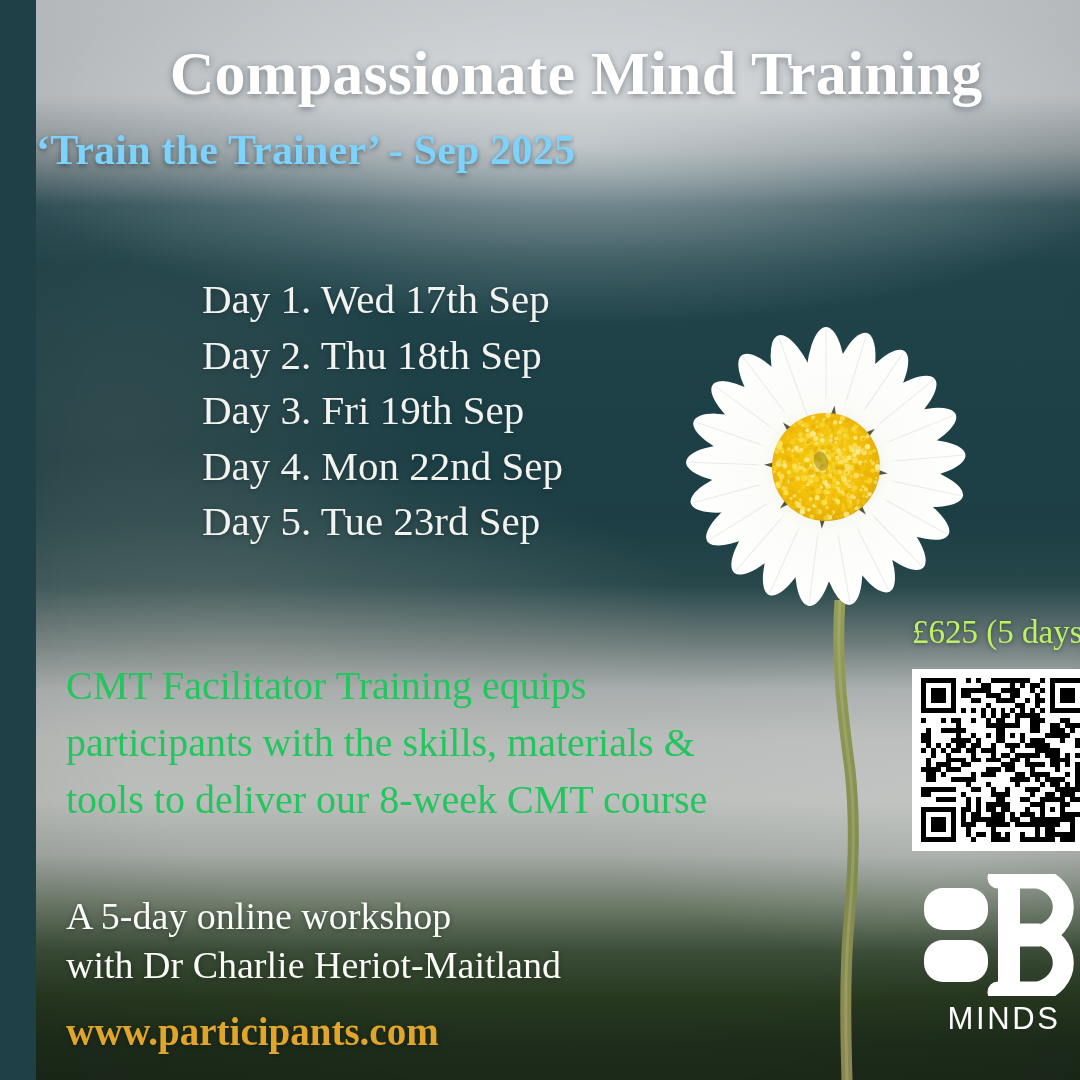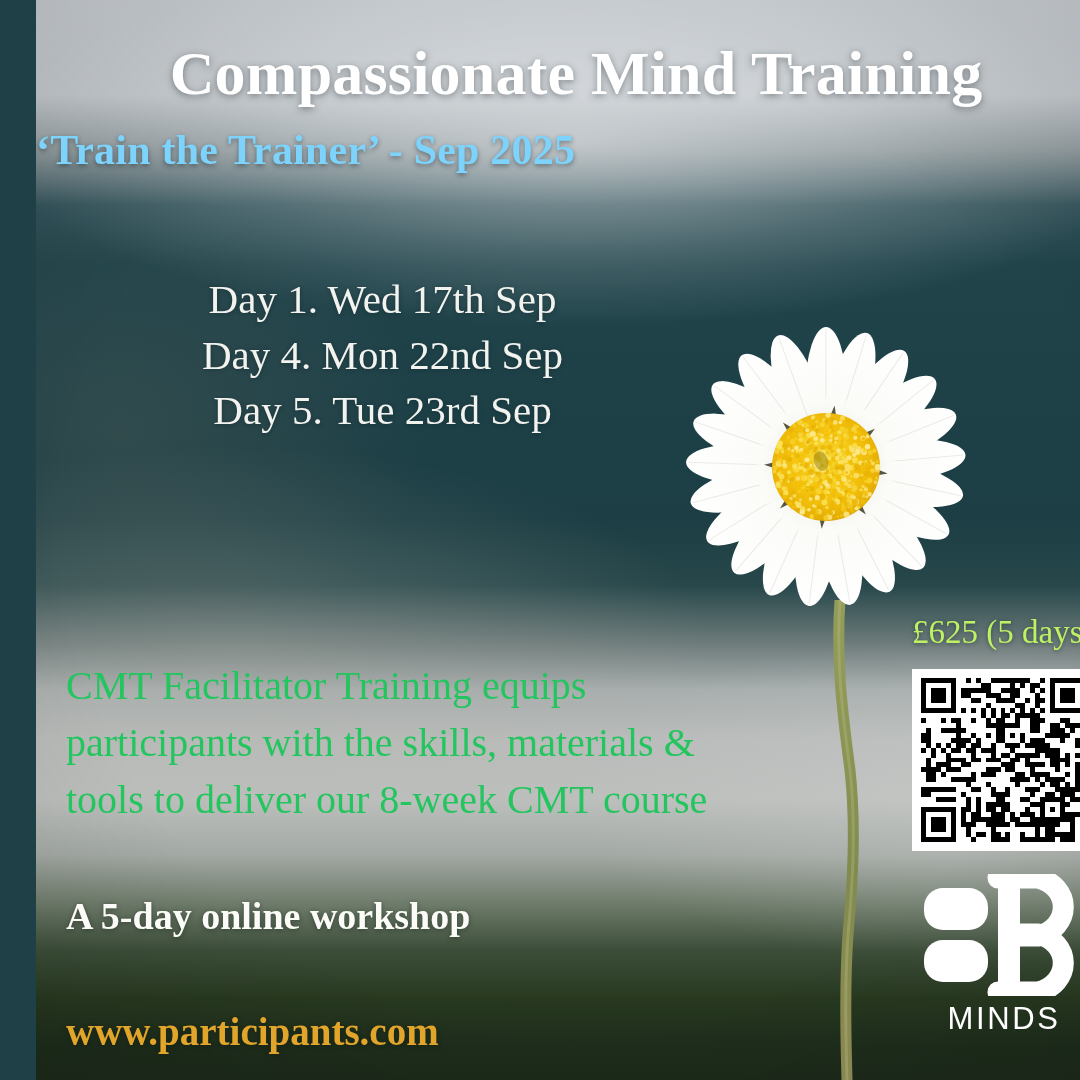--- a/index.html
+++ b/index.html
@@ -101,21 +101,20 @@
     color:#7dd3fc;
     letter-spacing:0.2px;
     text-shadow:0 2px 5px rgba(10,25,30,0.45);
     white-space:nowrap;
   }
 
   .daylist {
     position:absolute;
     left:166px; top:272px;
     list-style:none;
-    text-align:center;
   }
   .daylist li {
     font-size:41px;
     color:#f2f2ee;
     line-height:55.5px;
     white-space:nowrap;
     text-shadow:0 1px 4px rgba(10,30,35,0.45);
   }
 
   .price {
@@ -134,21 +133,21 @@
     font-size:40px;
     line-height:57px;
     color:#22c55e;
   }
   .blurb div { white-space:nowrap; }
 
   .workshop {
     position:absolute;
     left:30px; top:892px;
     font-size:38px;
-    font-weight:bold;
+    font-weight:normal;
     line-height:49px;
     color:#fbfbf7;
     text-shadow:0 1px 5px rgba(10,25,15,0.45);
   }
   .workshop div { white-space:nowrap; }
 
   .weburl {
     position:absolute;
     left:30px; top:1009px;
     font-size:39px;
@@ -791,34 +790,37 @@
         <circle cx="222.70" cy="167.95" r="2.93" fill="#fde98a" opacity="0.97"></circle>
       </g>
     <ellipse cx="166" cy="162" rx="7" ry="10" fill="#9c8a1c" opacity="0.55" transform="rotate(-18 166 162)"></ellipse>
   </svg>
 
   <div class="title">Compassionate Mind Training</div>
   <div class="subtitle">‘Train the Trainer’ - Sep 2025</div>
 
   <ul class="daylist">
     <li>Day 1. Wed 17th Sep</li>
+    <li>Day 2. Thu 18th Sep</li>
+    <li>Day 3. Fri 19th Sep</li>
     <li>Day 4. Mon 22nd Sep</li>
     <li>Day 5. Tue 23rd Sep</li>
   </ul>
 
   <div class="price">£625 (5 days)</div>
 
   <div class="blurb">
     <div>CMT Facilitator Training equips</div>
     <div>participants with the skills, materials &amp;</div>
     <div>tools to deliver our 8-week CMT course</div>
   </div>
 
   <div class="workshop">
     <div>A 5-day online workshop</div>
+    <div>with Dr Charlie Heriot-Maitland</div>
   </div>
 
   <div class="weburl">www.participants.com</div>
 
   <div class="qr-wrap">
     <svg viewBox="0 0 33 33" shape-rendering="crispEdges">
       <rect width="33" height="33" fill="#ffffff"></rect>
       <g id="qr-modules" fill="#000000">
           <path d="M0 0h1v1h-1zM1 0h1v1h-1zM2 0h1v1h-1zM3 0h1v1h-1zM4 0h1v1h-1zM5 0h1v1h-1zM6 0h1v1h-1zM9 0h1v1h-1zM11 0h1v1h-1zM14 0h1v1h-1zM15 0h1v1h-1zM16 0h1v1h-1zM17 0h1v1h-1zM18 0h1v1h-1zM19 0h1v1h-1zM20 0h1v1h-1zM21 0h1v1h-1zM24 0h1v1h-1zM26 0h1v1h-1zM27 0h1v1h-1zM28 0h1v1h-1zM29 0h1v1h-1zM30 0h1v1h-1zM31 0h1v1h-1zM32 0h1v1h-1zM0 1h1v1h-1zM6 1h1v1h-1zM12 1h1v1h-1zM13 1h1v1h-1zM18 1h1v1h-1zM20 1h1v1h-1zM22 1h1v1h-1zM23 1h1v1h-1zM26 1h1v1h-1zM32 1h1v1h-1zM0 2h1v1h-1zM2 2h1v1h-1zM3 2h1v1h-1zM4 2h1v1h-1zM6 2h1v1h-1zM8 2h1v1h-1zM9 2h1v1h-1zM10 2h1v1h-1zM11 2h1v1h-1zM12 2h1v1h-1zM13 2h1v1h-1zM16 2h1v1h-1zM17 2h1v1h-1zM18 2h1v1h-1zM19 2h1v1h-1zM22 2h1v1h-1zM24 2h1v1h-1zM26 2h1v1h-1zM28 2h1v1h-1zM29 2h1v1h-1zM30 2h1v1h-1zM32 2h1v1h-1zM0 3h1v1h-1zM2 3h1v1h-1zM3 3h1v1h-1zM4 3h1v1h-1zM6 3h1v1h-1zM8 3h1v1h-1zM9 3h1v1h-1zM13 3h1v1h-1zM14 3h1v1h-1zM15 3h1v1h-1zM18 3h1v1h-1zM19 3h1v1h-1zM23 3h1v1h-1zM26 3h1v1h-1zM28 3h1v1h-1zM29 3h1v1h-1zM30 3h1v1h-1zM32 3h1v1h-1zM0 4h1v1h-1zM2 4h1v1h-1zM3 4h1v1h-1zM4 4h1v1h-1zM6 4h1v1h-1zM10 4h1v1h-1zM11 4h1v1h-1zM15 4h1v1h-1zM16 4h1v1h-1zM17 4h1v1h-1zM18 4h1v1h-1zM21 4h1v1h-1zM23 4h1v1h-1zM24 4h1v1h-1zM26 4h1v1h-1zM28 4h1v1h-1zM29 4h1v1h-1zM30 4h1v1h-1zM32 4h1v1h-1zM0 5h1v1h-1zM6 5h1v1h-1zM13 5h1v1h-1zM19 5h1v1h-1zM20 5h1v1h-1zM23 5h1v1h-1zM26 5h1v1h-1zM32 5h1v1h-1zM0 6h1v1h-1zM1 6h1v1h-1zM2 6h1v1h-1zM3 6h1v1h-1zM4 6h1v1h-1zM5 6h1v1h-1zM6 6h1v1h-1zM8 6h1v1h-1zM10 6h1v1h-1zM12 6h1v1h-1zM14 6h1v1h-1zM16 6h1v1h-1zM18 6h1v1h-1zM20 6h1v1h-1zM22 6h1v1h-1zM24 6h1v1h-1zM26 6h1v1h-1zM27 6h1v1h-1zM28 6h1v1h-1zM29 6h1v1h-1zM30 6h1v1h-1zM31 6h1v1h-1zM32 6h1v1h-1zM12 7h1v1h-1zM14 7h1v1h-1zM16 7h1v1h-1zM17 7h1v1h-1zM19 7h1v1h-1zM20 7h1v1h-1zM21 7h1v1h-1zM22 7h1v1h-1zM23 7h1v1h-1zM0 8h1v1h-1zM4 8h1v1h-1zM6 8h1v1h-1zM7 8h1v1h-1zM10 8h1v1h-1zM13 8h1v1h-1zM15 8h1v1h-1zM16 8h1v1h-1zM19 8h1v1h-1zM22 8h1v1h-1zM23 8h1v1h-1zM24 8h1v1h-1zM28 8h1v1h-1zM29 8h1v1h-1zM7 9h1v1h-1zM13 9h1v1h-1zM14 9h1v1h-1zM15 9h1v1h-1zM16 9h1v1h-1zM17 9h1v1h-1zM18 9h1v1h-1zM19 9h1v1h-1zM22 9h1v1h-1zM23 9h1v1h-1zM26 9h1v1h-1zM27 9h1v1h-1zM29 9h1v1h-1zM30 9h1v1h-1zM31 9h1v1h-1zM1 10h1v1h-1zM4 10h1v1h-1zM5 10h1v1h-1zM6 10h1v1h-1zM7 10h1v1h-1zM8 10h1v1h-1zM15 10h1v1h-1zM16 10h1v1h-1zM22 10h1v1h-1zM23 10h1v1h-1zM26 10h1v1h-1zM27 10h1v1h-1zM28 10h1v1h-1zM30 10h1v1h-1zM32 10h1v1h-1zM0 11h1v1h-1zM1 11h1v1h-1zM7 11h1v1h-1zM10 11h1v1h-1zM13 11h1v1h-1zM15 11h1v1h-1zM16 11h1v1h-1zM18 11h1v1h-1zM20 11h1v1h-1zM25 11h1v1h-1zM26 11h1v1h-1zM27 11h1v1h-1zM28 11h1v1h-1zM29 11h1v1h-1zM0 12h1v1h-1zM1 12h1v1h-1zM6 12h1v1h-1zM7 12h1v1h-1zM8 12h1v1h-1zM9 12h1v1h-1zM11 12h1v1h-1zM15 12h1v1h-1zM16 12h1v1h-1zM20 12h1v1h-1zM22 12h1v1h-1zM23 12h1v1h-1zM24 12h1v1h-1zM28 12h1v1h-1zM31 12h1v1h-1zM1 13h1v1h-1zM3 13h1v1h-1zM5 13h1v1h-1zM7 13h1v1h-1zM8 13h1v1h-1zM10 13h1v1h-1zM11 13h1v1h-1zM14 13h1v1h-1zM17 13h1v1h-1zM18 13h1v1h-1zM19 13h1v1h-1zM21 13h1v1h-1zM22 13h1v1h-1zM23 13h1v1h-1zM24 13h1v1h-1zM25 13h1v1h-1zM31 13h1v1h-1zM0 14h1v1h-1zM2 14h1v1h-1zM4 14h1v1h-1zM6 14h1v1h-1zM7 14h1v1h-1zM9 14h1v1h-1zM10 14h1v1h-1zM12 14h1v1h-1zM13 14h1v1h-1zM14 14h1v1h-1zM18 14h1v1h-1zM23 14h1v1h-1zM24 14h1v1h-1zM25 14h1v1h-1zM26 14h1v1h-1zM27 14h1v1h-1zM2 15h1v1h-1zM5 15h1v1h-1zM10 15h1v1h-1zM14 15h1v1h-1zM16 15h1v1h-1zM17 15h1v1h-1zM19 15h1v1h-1zM20 15h1v1h-1zM21 15h1v1h-1zM22 15h1v1h-1zM23 15h1v1h-1zM25 15h1v1h-1zM26 15h1v1h-1zM27 15h1v1h-1zM29 15h1v1h-1zM31 15h1v1h-1zM1 16h1v1h-1zM5 16h1v1h-1zM6 16h1v1h-1zM7 16h1v1h-1zM8 16h1v1h-1zM10 16h1v1h-1zM11 16h1v1h-1zM13 16h1v1h-1zM14 16h1v1h-1zM15 16h1v1h-1zM18 16h1v1h-1zM19 16h1v1h-1zM21 16h1v1h-1zM26 16h1v1h-1zM27 16h1v1h-1zM28 16h1v1h-1zM29 16h1v1h-1zM32 16h1v1h-1zM1 17h1v1h-1zM3 17h1v1h-1zM4 17h1v1h-1zM5 17h1v1h-1zM8 17h1v1h-1zM9 17h1v1h-1zM16 17h1v1h-1zM17 17h1v1h-1zM18 17h1v1h-1zM21 17h1v1h-1zM22 17h1v1h-1zM23 17h1v1h-1zM24 17h1v1h-1zM26 17h1v1h-1zM27 17h1v1h-1zM29 17h1v1h-1zM31 17h1v1h-1zM0 18h1v1h-1zM1 18h1v1h-1zM2 18h1v1h-1zM3 18h1v1h-1zM5 18h1v1h-1zM6 18h1v1h-1zM7 18h1v1h-1zM13 18h1v1h-1zM14 18h1v1h-1zM15 18h1v1h-1zM17 18h1v1h-1zM18 18h1v1h-1zM22 18h1v1h-1zM27 18h1v1h-1zM31 18h1v1h-1zM32 18h1v1h-1zM1 19h1v1h-1zM2 19h1v1h-1zM4 19h1v1h-1zM10 19h1v1h-1zM12 19h1v1h-1zM13 19h1v1h-1zM14 19h1v1h-1zM19 19h1v1h-1zM20 19h1v1h-1zM22 19h1v1h-1zM23 19h1v1h-1zM24 19h1v1h-1zM25 19h1v1h-1zM29 19h1v1h-1zM31 19h1v1h-1zM1 20h1v1h-1zM2 20h1v1h-1zM6 20h1v1h-1zM7 20h1v1h-1zM8 20h1v1h-1zM9 20h1v1h-1zM10 20h1v1h-1zM18 20h1v1h-1zM19 20h1v1h-1zM20 20h1v1h-1zM21 20h1v1h-1zM23 20h1v1h-1zM25 20h1v1h-1zM26 20h1v1h-1zM27 20h1v1h-1zM28 20h1v1h-1zM31 20h1v1h-1zM32 20h1v1h-1zM9 21h1v1h-1zM13 21h1v1h-1zM19 21h1v1h-1zM24 21h1v1h-1zM26 21h1v1h-1zM27 21h1v1h-1zM29 21h1v1h-1zM31 21h1v1h-1zM32 21h1v1h-1zM0 22h1v1h-1zM1 22h1v1h-1zM2 22h1v1h-1zM3 22h1v1h-1zM4 22h1v1h-1zM5 22h1v1h-1zM6 22h1v1h-1zM10 22h1v1h-1zM11 22h1v1h-1zM14 22h1v1h-1zM17 22h1v1h-1zM21 22h1v1h-1zM22 22h1v1h-1zM23 22h1v1h-1zM27 22h1v1h-1zM28 22h1v1h-1zM29 22h1v1h-1zM30 22h1v1h-1zM31 22h1v1h-1zM0 23h1v1h-1zM1 23h1v1h-1zM8 23h1v1h-1zM14 23h1v1h-1zM15 23h1v1h-1zM16 23h1v1h-1zM17 23h1v1h-1zM22 23h1v1h-1zM25 23h1v1h-1zM26 23h1v1h-1zM28 23h1v1h-1zM29 23h1v1h-1zM30 23h1v1h-1zM32 23h1v1h-1zM3 24h1v1h-1zM4 24h1v1h-1zM5 24h1v1h-1zM6 24h1v1h-1zM9 24h1v1h-1zM11 24h1v1h-1zM15 24h1v1h-1zM16 24h1v1h-1zM20 24h1v1h-1zM21 24h1v1h-1zM24 24h1v1h-1zM25 24h1v1h-1zM26 24h1v1h-1zM27 24h1v1h-1zM28 24h1v1h-1zM30 24h1v1h-1zM31 24h1v1h-1zM32 24h1v1h-1zM9 25h1v1h-1zM11 25h1v1h-1zM13 25h1v1h-1zM14 25h1v1h-1zM15 25h1v1h-1zM16 25h1v1h-1zM17 25h1v1h-1zM22 25h1v1h-1zM23 25h1v1h-1zM24 25h1v1h-1zM28 25h1v1h-1zM29 25h1v1h-1zM0 26h1v1h-1zM1 26h1v1h-1zM2 26h1v1h-1zM3 26h1v1h-1zM4 26h1v1h-1zM5 26h1v1h-1zM6 26h1v1h-1zM8 26h1v1h-1zM9 26h1v1h-1zM11 26h1v1h-1zM13 26h1v1h-1zM14 26h1v1h-1zM16 26h1v1h-1zM17 26h1v1h-1zM21 26h1v1h-1zM24 26h1v1h-1zM26 26h1v1h-1zM28 26h1v1h-1zM32 26h1v1h-1zM0 27h1v1h-1zM6 27h1v1h-1zM8 27h1v1h-1zM10 27h1v1h-1zM11 27h1v1h-1zM14 27h1v1h-1zM15 27h1v1h-1zM16 27h1v1h-1zM18 27h1v1h-1zM20 27h1v1h-1zM21 27h1v1h-1zM22 27h1v1h-1zM24 27h1v1h-1zM28 27h1v1h-1zM29 27h1v1h-1zM30 27h1v1h-1zM31 27h1v1h-1zM0 28h1v1h-1zM2 28h1v1h-1zM3 28h1v1h-1zM4 28h1v1h-1zM6 28h1v1h-1zM8 28h1v1h-1zM10 28h1v1h-1zM11 28h1v1h-1zM12 28h1v1h-1zM13 28h1v1h-1zM14 28h1v1h-1zM15 28h1v1h-1zM16 28h1v1h-1zM18 28h1v1h-1zM19 28h1v1h-1zM22 28h1v1h-1zM23 28h1v1h-1zM24 28h1v1h-1zM25 28h1v1h-1zM26 28h1v1h-1zM27 28h1v1h-1zM28 28h1v1h-1zM29 28h1v1h-1zM30 28h1v1h-1zM0 29h1v1h-1zM2 29h1v1h-1zM3 29h1v1h-1zM4 29h1v1h-1zM6 29h1v1h-1zM8 29h1v1h-1zM9 29h1v1h-1zM10 29h1v1h-1zM13 29h1v1h-1zM14 29h1v1h-1zM15 29h1v1h-1zM16 29h1v1h-1zM17 29h1v1h-1zM19 29h1v1h-1zM20 29h1v1h-1zM21 29h1v1h-1zM22 29h1v1h-1zM23 29h1v1h-1zM24 29h1v1h-1zM25 29h1v1h-1zM26 29h1v1h-1zM27 29h1v1h-1zM30 29h1v1h-1zM32 29h1v1h-1zM0 30h1v1h-1zM2 30h1v1h-1zM3 30h1v1h-1zM4 30h1v1h-1zM6 30h1v1h-1zM9 30h1v1h-1zM14 30h1v1h-1zM23 30h1v1h-1zM25 30h1v1h-1zM26 30h1v1h-1zM30 30h1v1h-1zM32 30h1v1h-1zM0 31h1v1h-1zM6 31h1v1h-1zM9 31h1v1h-1zM11 31h1v1h-1zM12 31h1v1h-1zM14 31h1v1h-1zM15 31h1v1h-1zM17 31h1v1h-1zM20 31h1v1h-1zM23 31h1v1h-1zM25 31h1v1h-1zM26 31h1v1h-1zM27 31h1v1h-1zM28 31h1v1h-1zM29 31h1v1h-1zM30 31h1v1h-1zM0 32h1v1h-1zM1 32h1v1h-1zM2 32h1v1h-1zM3 32h1v1h-1zM4 32h1v1h-1zM5 32h1v1h-1zM6 32h1v1h-1zM10 32h1v1h-1zM14 32h1v1h-1zM15 32h1v1h-1zM16 32h1v1h-1zM17 32h1v1h-1zM20 32h1v1h-1zM21 32h1v1h-1zM22 32h1v1h-1zM23 32h1v1h-1zM24 32h1v1h-1zM25 32h1v1h-1zM26 32h1v1h-1zM28 32h1v1h-1zM29 32h1v1h-1zM30 32h1v1h-1z" fill="#000000"></path>
         </g>

